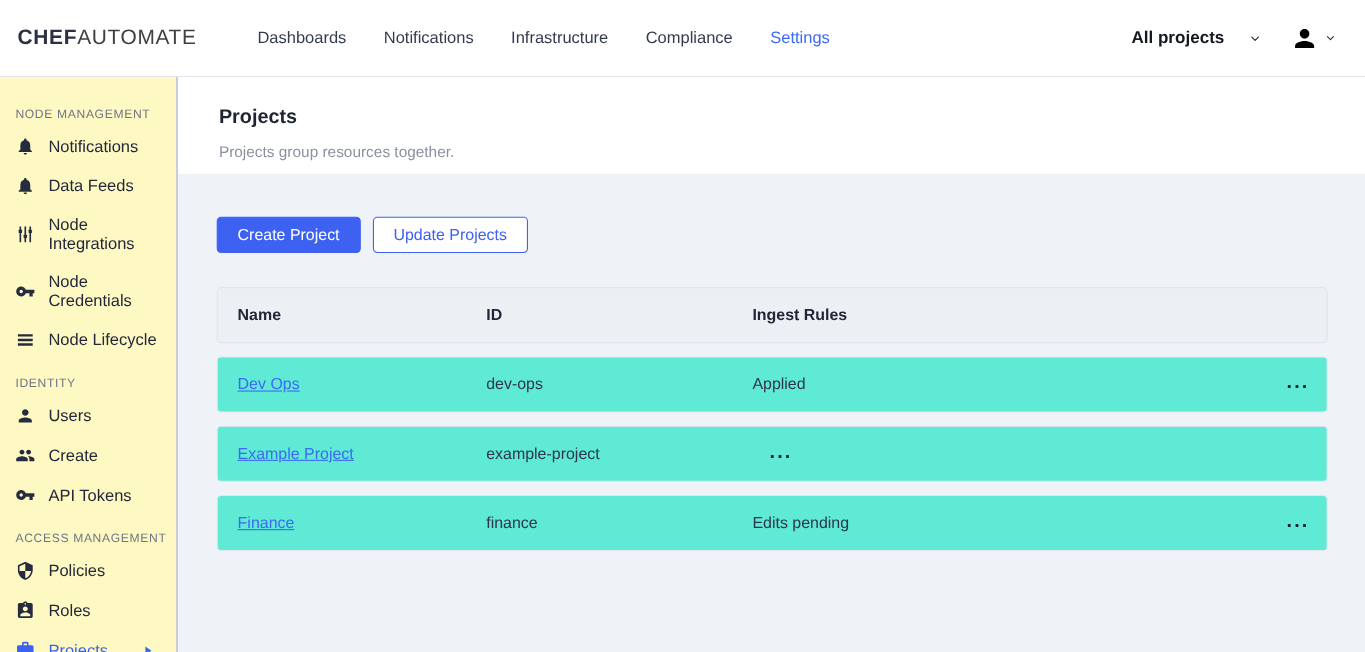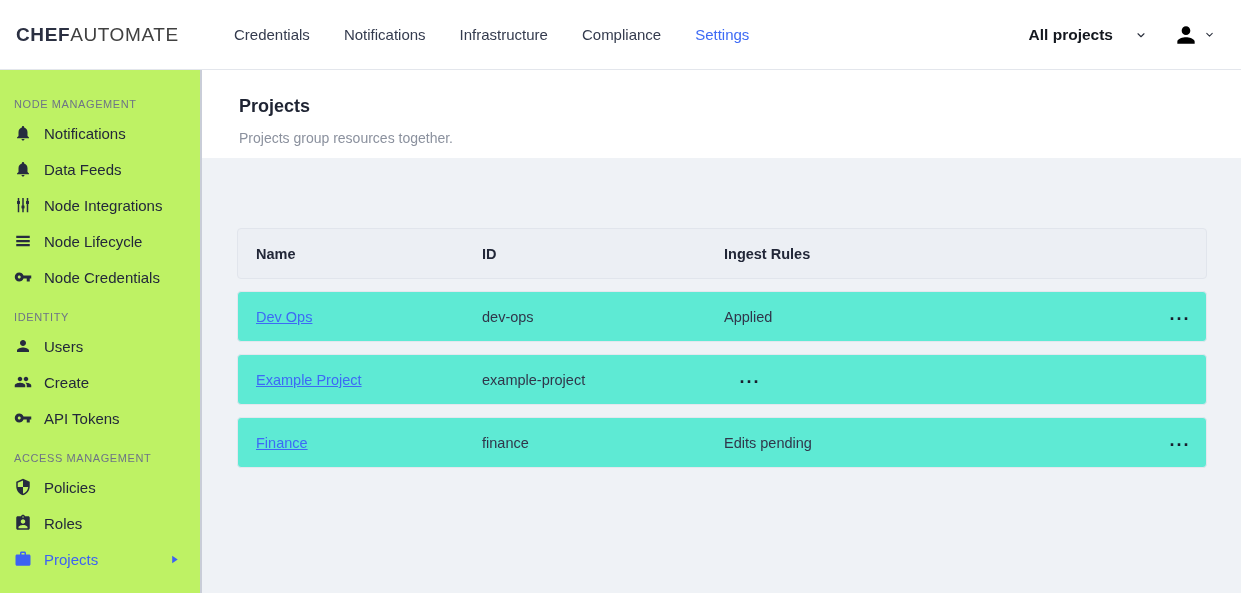--- a/index.html
+++ b/index.html
@@ -40,22 +40,22 @@
   }
   .chev { color: #2a2f3c; }
   .user-menu { display: flex; align-items: center; gap: 5px; cursor: pointer; }
   .user-menu svg.person { color: #000; }
 
   
   .shell { display: flex; height: 523px; }
 
   
   .sidebar {
-    width: 202px;
-    background: #bef264;
+    width: 162px;
+    background: #fef9c3;
     border-right: 2px solid #c9cdd8;
     padding-top: 12px;
     flex-shrink: 0;
   }
   .side-section-title {
     font-size: 11px;
     color: #6e7486;
     letter-spacing: 0.6px;
     margin: 16px 0 5px 14px;
   }
@@ -118,21 +118,21 @@
   .dots { font-size: 18px; font-weight: 700; letter-spacing: 2px; line-height: 1; margin-top: -6px; }
 </style>
 </head>
 <body>
 
 <header class="navbar">
   <div class="logo">
     <span class="brand-chef">CHEF</span><span class="brand-automate">AUTOMATE</span>
   </div>
   <nav class="nav-links">
-    <span class="nav-link">Credentials</span>
+    <span class="nav-link">Dashboards</span>
     <span class="nav-link">Notifications</span>
     <span class="nav-link">Infrastructure</span>
     <span class="nav-link">Compliance</span>
     <span class="nav-link active">Settings</span>
   </nav>
   <div class="nav-right">
     <div class="projects-filter">
       <span>All projects</span>
       <span class="chev">
         <svg width="12" height="12" viewBox="0 0 24 24">
@@ -177,29 +177,29 @@
             <path d="M6 2.5v19M12 2.5v19M18 2.5v19" fill="none"></path>
             <rect x="4" y="6.5" width="4" height="4" rx="0.5" stroke="none"></rect>
             <rect x="10" y="12.5" width="4" height="4" rx="0.5" stroke="none"></rect>
             <rect x="16" y="6.5" width="4" height="4" rx="0.5" stroke="none"></rect>
           </g>
         </svg>
       <span>Node Integrations</span>
     </div>
     <div class="side-item">
       <svg class="icon" viewBox="0 0 24 24" width="18" height="18" fill="currentColor">
+          <path d="M12.65 10C11.83 7.67 9.61 6 7 6c-3.31 0-6 2.69-6 6s2.69 6 6 6c2.61 0 4.83-1.67 5.65-4H17v4h4v-4h2v-4H12.65zM7 14c-1.1 0-2-.9-2-2s.9-2 2-2 2 .9 2 2-.9 2-2 2z"></path>
+        </svg>
+      <span>Node Credentials</span>
+    </div>
+    <div class="side-item">
+      <svg class="icon" viewBox="0 0 24 24" width="18" height="18" fill="currentColor">
           <path d="M3 5h18v3H3zM3 10.5h18v3H3zM3 16h18v3H3z"></path>
         </svg>
       <span>Node Lifecycle</span>
-    </div>
-    <div class="side-item">
-      <svg class="icon" viewBox="0 0 24 24" width="18" height="18" fill="currentColor">
-          <path d="M12.65 10C11.83 7.67 9.61 6 7 6c-3.31 0-6 2.69-6 6s2.69 6 6 6c2.61 0 4.83-1.67 5.65-4H17v4h4v-4h2v-4H12.65zM7 14c-1.1 0-2-.9-2-2s.9-2 2-2 2 .9 2 2-.9 2-2 2z"></path>
-        </svg>
-      <span>Node Credentials</span>
     </div>
 
     <div class="side-section-title">IDENTITY</div>
 
     <div class="side-item">
       <svg class="icon" viewBox="0 0 24 24" width="18" height="18" fill="currentColor">
           <path d="M12 12c2.21 0 4-1.79 4-4s-1.79-4-4-4-4 1.79-4 4 1.79 4 4 4zm0 2c-2.67 0-8 1.34-8 4v2h16v-2c0-2.66-5.33-4-8-4z"></path>
         </svg>
       <span>Users</span>
     </div>
@@ -246,20 +246,24 @@
 
   <main class="main">
 
     <div class="page-header">
       <h1 class="page-title">Projects</h1>
       <p class="page-subtitle">Projects group resources together.</p>
     </div>
 
     <div class="content">
 
+      <div class="btn-row">
+        <button class="btn btn-primary">Create Project</button>
+        <button class="btn btn-secondary">Update Projects</button>
+      </div>
 
       <div class="table">
 
         <div class="thead">
           <div class="cell-name">Name</div>
           <div class="cell-id">ID</div>
           <div class="cell-rules">Ingest Rules</div>
         </div>
 
         <div class="trow">

